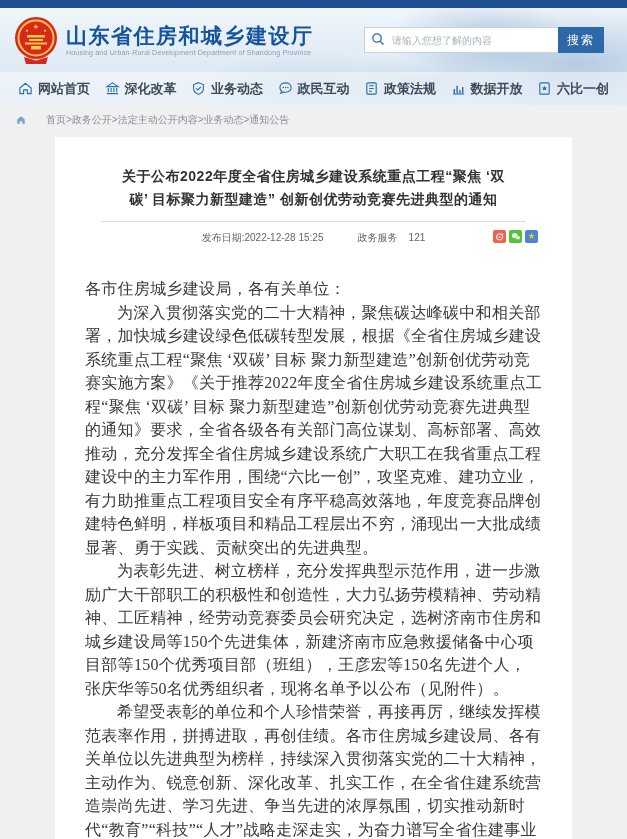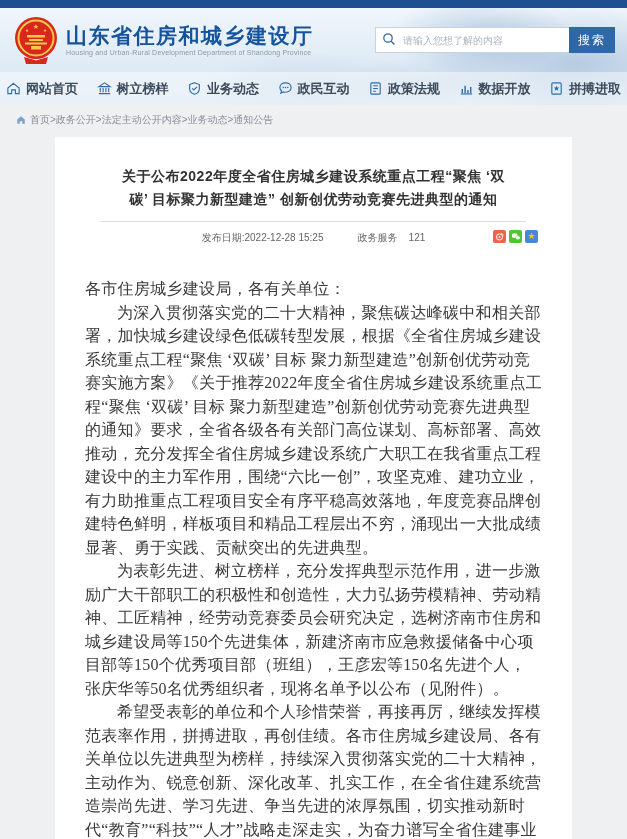--- a/index.html
+++ b/index.html
@@ -15,33 +15,33 @@
       radial-gradient(ellipse 210px 85px at 575px 55px, rgba(125,160,200,.42), transparent 70%),
       radial-gradient(ellipse 160px 50px at 310px 78px, rgba(145,175,210,.22), transparent 70%),
       radial-gradient(ellipse 120px 40px at 430px 75px, rgba(145,175,210,.25), transparent 70%),
       linear-gradient(180deg,#f0f6fb 0%, #e0ebf5 55%, #d7e5f1 100%);
   }
   .header-top{ height:64px; display:flex; align-items:center; padding:0 14px; position:relative; }
   .brand{ display:flex; align-items:center; gap:8px; cursor:pointer; }
   .emblem svg{ display:block; }
   .site-title{ color:var(--header_title,#15549c); font-size:21px; font-weight:bold; letter-spacing:1.5px; line-height:22px; }
   .site-subtitle{ color:#8d99a8; font-size:7px; letter-spacing:.2px; margin-top:2px; }
-  .search{ position:absolute; right:12px; top:50%; transform:translateY(-50%); display:flex; width:240px; height:26px; }
+  .search{ position:absolute; right:23px; top:50%; transform:translateY(-50%); display:flex; width:240px; height:26px; }
   .search-wrap{ position:relative; flex:1; display:flex; }
   .search-ico{ position:absolute; left:7px; top:5px; }
   .search-input{ flex:1; width:100%; border:1px solid #c7d3e0; border-right:none; background:#fff; padding:0 6px 0 27px; font-size:10px; color:#555; outline:none; }
   .search-input::placeholder{ color:#aab4bf; }
   .search-btn{ width:46px; background:var(--search_btn,#2e68a8); color:#fff; font-size:12px; border:none; cursor:pointer; letter-spacing:2px; }
 
-  .nav{ height:33px; display:flex; align-items:center; justify-content:space-between; padding:0 6px; background:rgba(255,255,255,.45); }
+  .nav{ height:33px; display:flex; align-items:center; justify-content:space-between; padding:0 18px; background:rgba(255,255,255,.45); }
   .nav-item{ display:flex; align-items:center; gap:5px; font-size:13px; color:var(--nav_text,#3c4a5a); text-decoration:none; cursor:pointer; font-weight:bold; }
   .nav-ico{ display:flex; color:var(--nav_icon,#2e6da8); }
   .nav-ico svg{ display:block; }
 
-  .breadcrumb-bar{ padding:6px 16px 4px; display:flex; align-items:center; gap:4px; }
+  .breadcrumb-bar{ padding:6px 16px 4px; display:flex; align-items:center; gap:20px; }
   .breadcrumb{ font-size:10px; color:var(--breadcrumb_text,#8a8f96); cursor:pointer; }
 
   .card{ width:517px; margin:4px auto 0; background:var(--card_bg,#ffffff); min-height:720px; padding:24px 30px 16px; }
 
   .title{ text-align:center; font-size:14px; font-weight:bold; color:#333; line-height:23px; margin:4px 30px 10px; letter-spacing:.5px; }
   .divider{ border-top:1px solid #dcdcdc; margin:8px 16px 0; }
 
   .meta{ display:flex; justify-content:center; gap:34px; font-size:10px; color:#666; padding:9px 4px 6px; position:relative; }
   .share{ position:absolute; right:4px; top:8px; display:flex; gap:3px; }
   .share-ic{ width:13px; height:13px; border-radius:2px; display:flex; align-items:center; justify-content:center; cursor:pointer; }
@@ -107,21 +107,21 @@
           </span>
         <span>网站首页</span>
       </a>
       <a class="nav-item">
         <span class="nav-ico">
             <svg width="15" height="15" viewBox="0 0 16 16">
               <path d="M2 6 L8 2 L14 6 Z" fill="none" stroke="currentColor" stroke-width="1.2"></path>
               <path d="M3.5 7.5 V12 M6.5 7.5 V12 M9.5 7.5 V12 M12.5 7.5 V12 M2 13.5 H14" fill="none" stroke="currentColor" stroke-width="1.2"></path>
             </svg>
           </span>
-        <span>树立榜样</span>
+        <span>深化改革</span>
       </a>
       <a class="nav-item">
         <span class="nav-ico">
             <svg width="15" height="15" viewBox="0 0 16 16">
               <path d="M8 1.8 L13.2 3.8 V8 C13.2 11 11 13.2 8 14.2 C5 13.2 2.8 11 2.8 8 V3.8 Z" fill="none" stroke="currentColor" stroke-width="1.2"></path>
               <path d="M5.5 7.8 L7.3 9.6 L10.6 6.3" fill="none" stroke="currentColor" stroke-width="1.2"></path>
             </svg>
           </span>
         <span>业务动态</span>
       </a>
@@ -154,21 +154,21 @@
           </span>
         <span>数据开放</span>
       </a>
       <a class="nav-item">
         <span class="nav-ico">
             <svg width="15" height="15" viewBox="0 0 16 16">
               <rect x="3" y="2" width="10" height="12" rx="1" fill="none" stroke="currentColor" stroke-width="1.2"></rect>
               <path d="M8 5 L8.9 6.8 L10.8 7 L9.4 8.3 L9.8 10.2 L8 9.2 L6.2 10.2 L6.6 8.3 L5.2 7 L7.1 6.8 Z" fill="currentColor"></path>
             </svg>
           </span>
-        <span>拼搏进取</span>
+        <span>六比一创</span>
       </a>
     </nav>
   </header>
 
   <div class="breadcrumb-bar">
     <span><svg width="10" height="10" viewBox="0 0 16 16">
           <path d="M8 2 L14 7 V14 H10 V10 H6 V14 H2 V7 Z" fill="#7aa3cc"></path>
         </svg></span>
     <span class="breadcrumb">首页&gt;政务公开&gt;法定主动公开内容&gt;业务动态&gt;通知公告</span>
   </div>

